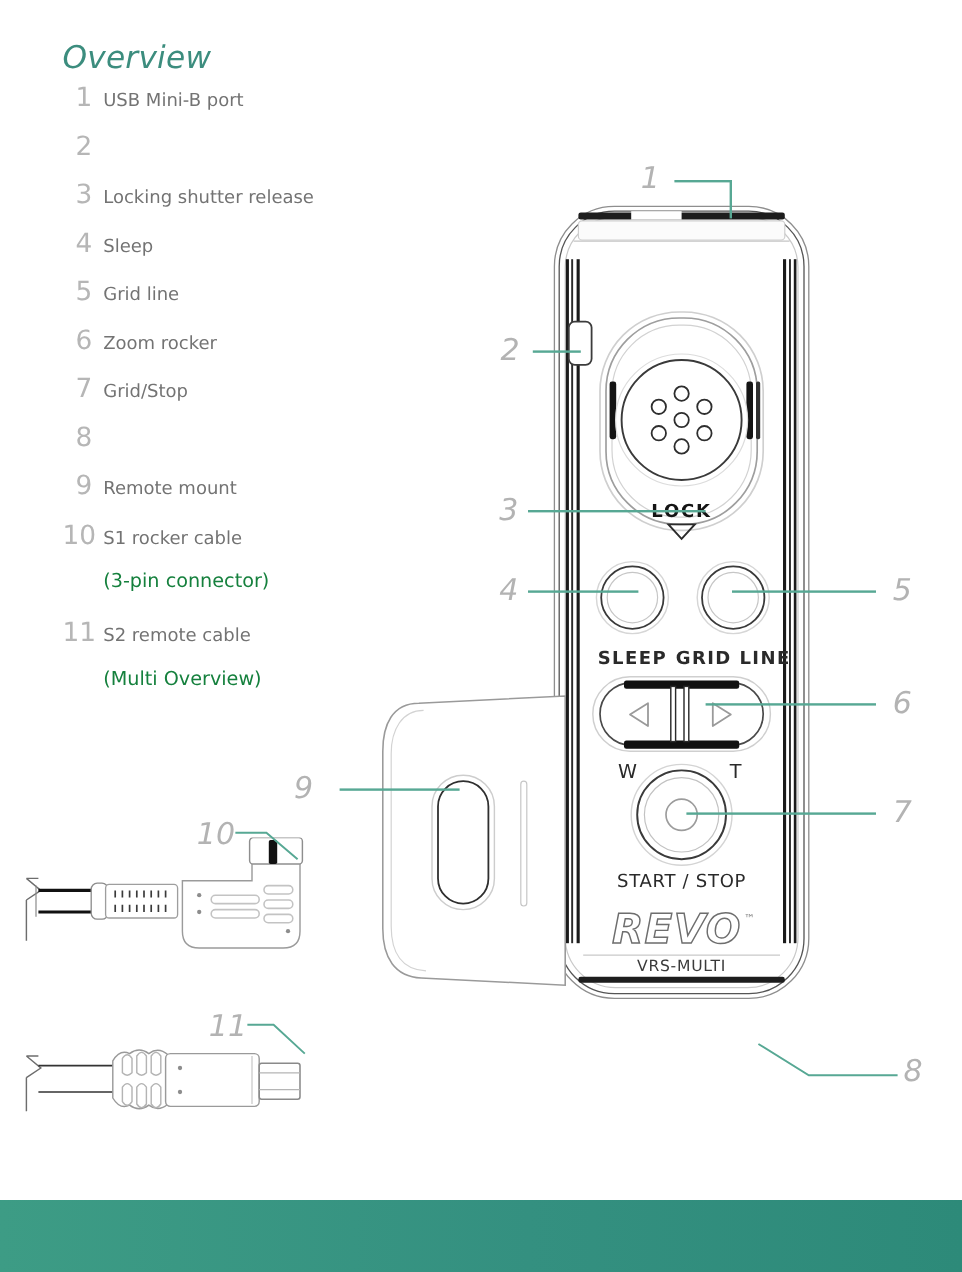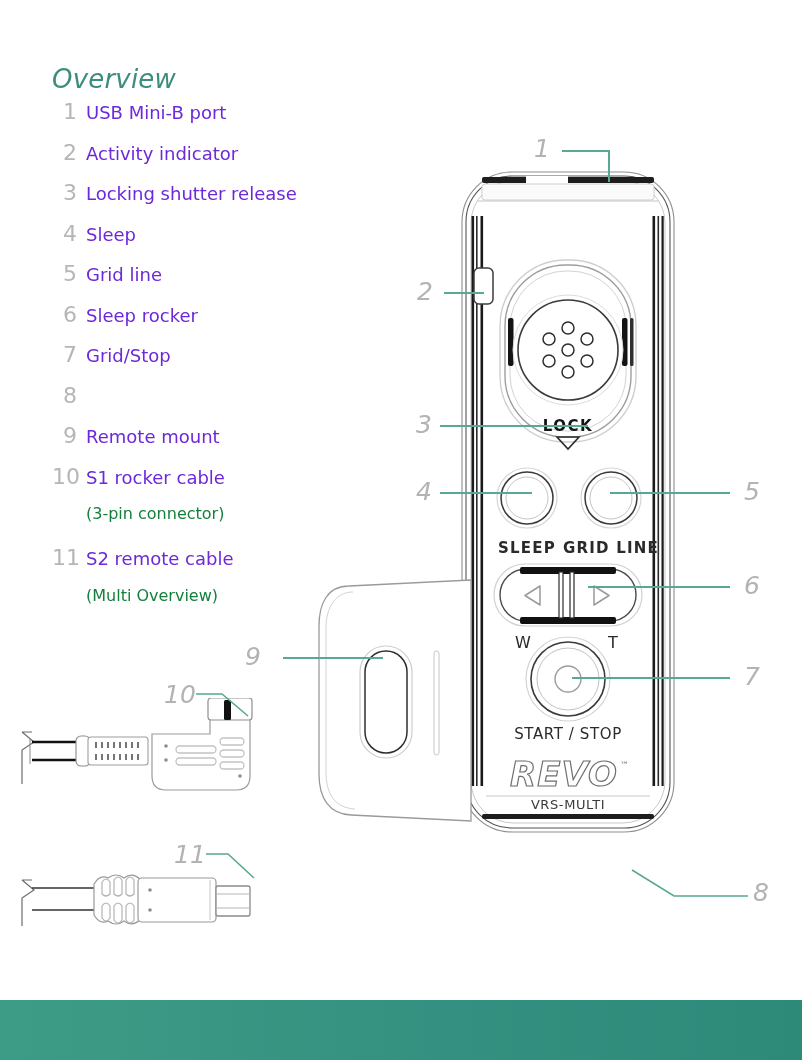--- a/index.html
+++ b/index.html
@@ -11,21 +11,21 @@
   body {
     width: 802px; height: 1060px;
     position: relative; overflow: hidden;
     font-family: "DejaVu Sans", "Liberation Sans", sans-serif;
     -webkit-font-smoothing: antialiased;
   }
 
   
   #legend {
     position: absolute;
-    left: 52px; top: 64px;
+    left: 52px; top: 34px;
     width: 350px;
   }
   #legend-title {
     font-size: 26px;
     font-style: italic;
     color: #3c8d7e;
     letter-spacing: .2px;
     margin-bottom: 7px;
     white-space: nowrap;
   }
@@ -37,22 +37,22 @@
   .legend-num {
     width: 34px;
     flex: 0 0 34px;
     text-align: right;
     font-size: 22px;
     color: #b6b6b6;
     padding-right: 9px;
     line-height: 1;
   }
   .legend-label {
-    font-size: 18px;
-    color: #6d28d9;
+    font-size: 15px;
+    color: #737373;
     line-height: 1;
     white-space: nowrap;
   }
   .legend-row.sub {
     height: 41px;
   }
   .legend-row.sub .legend-num { visibility: hidden; }
   .legend-row.sub .legend-label {
     font-size: 16px;
     color: #15803d;
@@ -99,37 +99,36 @@
 
 <div id="legend">
   <div id="legend-title">Overview</div>
 
   <div class="legend-row">
     <span class="legend-num">1</span>
     <span class="legend-label">USB Mini-B port</span>
   </div>
   <div class="legend-row">
     <span class="legend-num">2</span>
-    <span class="legend-label">Activity indicator</span>
   </div>
   <div class="legend-row">
     <span class="legend-num">3</span>
     <span class="legend-label">Locking shutter release</span>
   </div>
   <div class="legend-row">
     <span class="legend-num">4</span>
     <span class="legend-label">Sleep</span>
   </div>
   <div class="legend-row">
     <span class="legend-num">5</span>
     <span class="legend-label">Grid line</span>
   </div>
   <div class="legend-row">
     <span class="legend-num">6</span>
-    <span class="legend-label">Sleep rocker</span>
+    <span class="legend-label">Zoom rocker</span>
   </div>
   <div class="legend-row">
     <span class="legend-num">7</span>
     <span class="legend-label">Grid/Stop</span>
   </div>
   <div class="legend-row">
     <span class="legend-num">8</span>
   </div>
   <div class="legend-row">
     <span class="legend-num">9</span>

